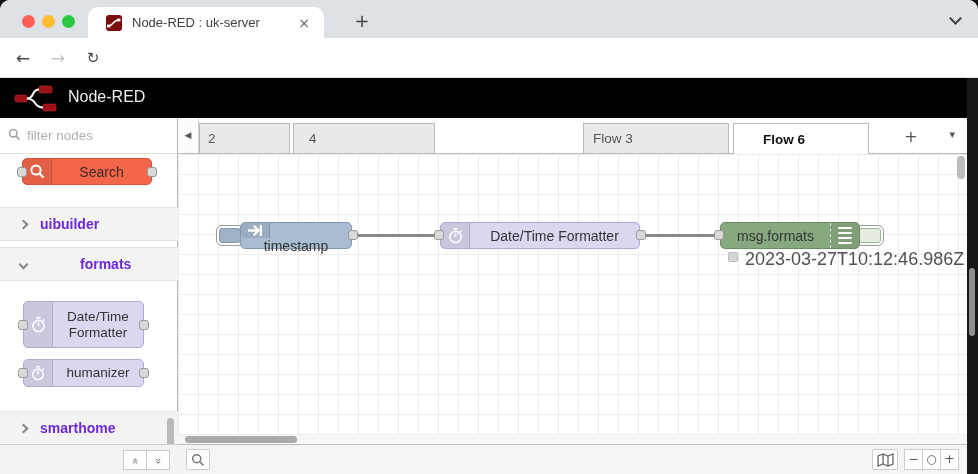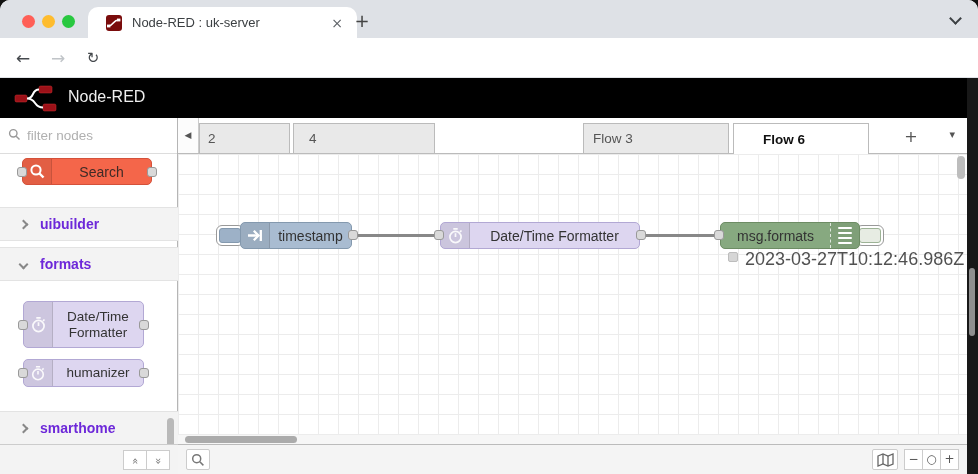--- a/index.html
+++ b/index.html
@@ -8,21 +8,21 @@
   #window { position:relative; width:978px; height:474px; overflow:hidden; background:#fff;
             border-radius:10px 10px 0 0; }
   .glyph { font-family:"DejaVu Sans", sans-serif; }
 
   
   .tabstrip { position:absolute; left:0; top:0; width:978px; height:38px; background:#dee1e6; }
   .traffic { position:absolute; top:15px; width:13px; height:13px; border-radius:50%; }
   .t-red { left:22px; background:#ff5f57; }
   .t-yellow { left:42px; background:#febc2e; }
   .t-green { left:62px; background:#28c840; }
-  .browser-tab { position:absolute; left:88px; top:7px; width:269px; height:31px; background:#fff;
+  .browser-tab { position:absolute; left:88px; top:7px; width:236px; height:31px; background:#fff;
                  border-radius:10px 10px 0 0; display:flex; align-items:center; padding:0 12px 0 18px; }
   .favicon { width:16px; height:16px; background:#7a0c0c; border-radius:3px; flex:0 0 auto; }
   .tab-title { margin-left:10px; font-size:13px; color:#3c4043; white-space:nowrap; overflow:hidden; flex:1; }
   .tab-close { font-size:14px; color:#5f6368; padding:0 2px; cursor:default; }
   .newtab { position:absolute; left:348px; top:8px; width:28px; height:28px; text-align:center;
             line-height:26px; font-size:18px; color:#444; }
   .strip-chevron { position:absolute; right:18px; top:14px; width:9px; height:9px;
                    border-right:2px solid #3c4043; border-bottom:2px solid #3c4043; transform:rotate(45deg); }
 
   
@@ -128,21 +128,21 @@
                align-items:center; z-index:1; }
   .fnode .port { z-index:2; top:8px; }
   .node-label { flex:1; text-align:center; font-size:14px; color:#333; white-space:nowrap; }
   .nicon { width:29px; align-self:stretch; display:flex; align-items:center; justify-content:center; }
   .nicon.left { background:rgba(0,0,0,0.08); border-right:1px solid rgba(0,0,0,0.12); border-radius:4px 0 0 4px; }
   .nicon.rightside { background:rgba(0,0,0,0.06); border-left:1px dashed rgba(255,255,255,0.75); border-radius:0 4px 4px 0; }
   .node-btn { position:absolute; top:3px; width:28px; height:21px; background:#fff; border:1px solid #999;
               border-radius:6px; z-index:0; }
   .node-btn .inner { position:absolute; inset:2px; border-radius:3px; border:1px solid; }
   .n-inject { left:62px; top:68px; width:112px; }
-  .n-inject .node-body { background:#a9bcd1; border-color:#8499ae; }
+  .n-inject .node-body { background:#a9bcd1; border-color:#8499ae;flex-direction:column; }
   .n-inject .node-btn { left:-24px; }
   .n-inject .inner { background:#9db1c7; border-color:#8499ae; }
   .n-fmt { left:262px; top:68px; width:200px; }
   .n-fmt .node-body { background:#ddd6f0; border-color:#b2a8d4; }
   .n-debug { left:542px; top:68px; width:140px; }
   .n-debug .node-body { background:#87a980; border-color:#6d8c64; }
   .n-debug .node-btn { right:-24px; }
   .n-debug .inner { background:#e7ece3; border-color:#9db396; }
   .dbg-bars { width:14px; display:flex; flex-direction:column; gap:2.5px; }
   .dbg-bars i { display:block; height:2.6px; background:#fff; border-radius:1px; }
@@ -303,21 +303,21 @@
       </span>
       <span class="plabel">Search</span>
       <span class="port out"></span>
     </div>
 
     <div class="cat" style="top:89px;">
       <span class="chev right"></span>
       <span class="cat-label">uibuilder</span>
     </div>
 
-    <div class="cat" style="top:129px;">
+    <div class="cat" style="top:129px;gap:40px;">
       <span class="chev down"></span>
       <span class="cat-label">formats</span>
     </div>
 
     <div class="pnode p-dt">
       <span class="port in"></span>
       <span class="icon-sec">
         <svg width="17" height="18" viewBox="0 0 17 18" opacity="0.9">
             <circle cx="8.5" cy="10" r="5.6" stroke="#fff" stroke-width="1.7" fill="none"></circle>
             <path d="M8.5 10V6.3M6.3 1.8h4.4M13 5l1.5-1.5" stroke="#fff" stroke-width="1.7" fill="none"></path>

